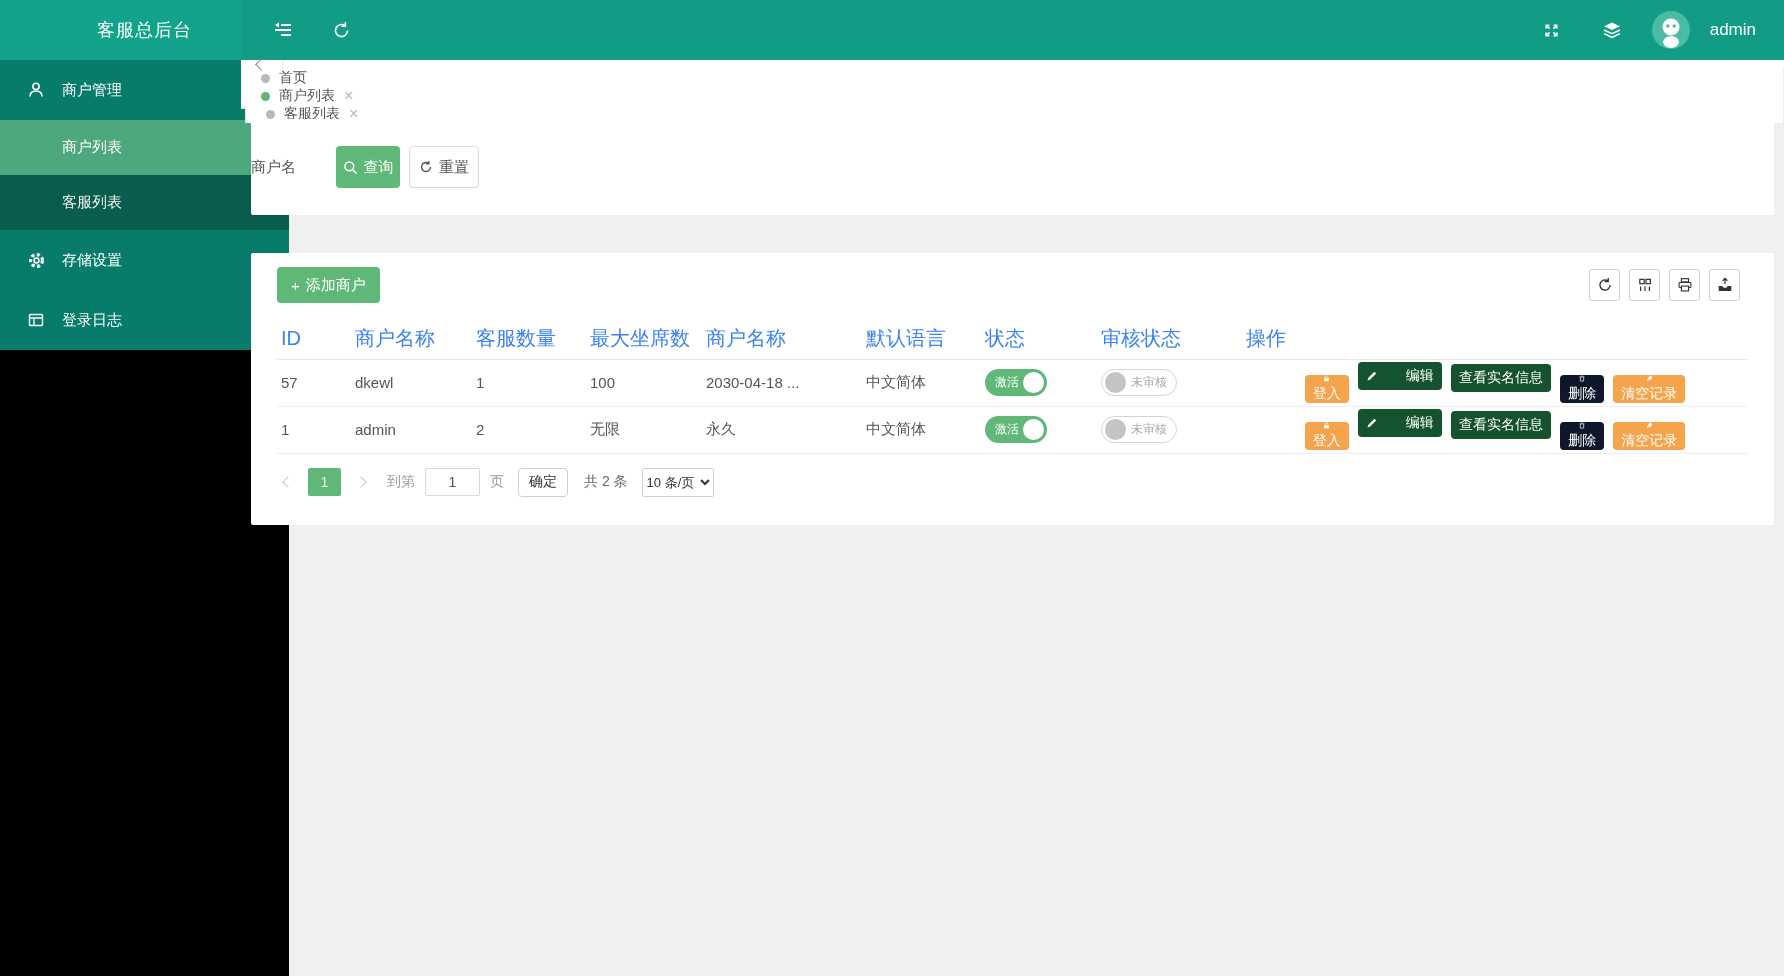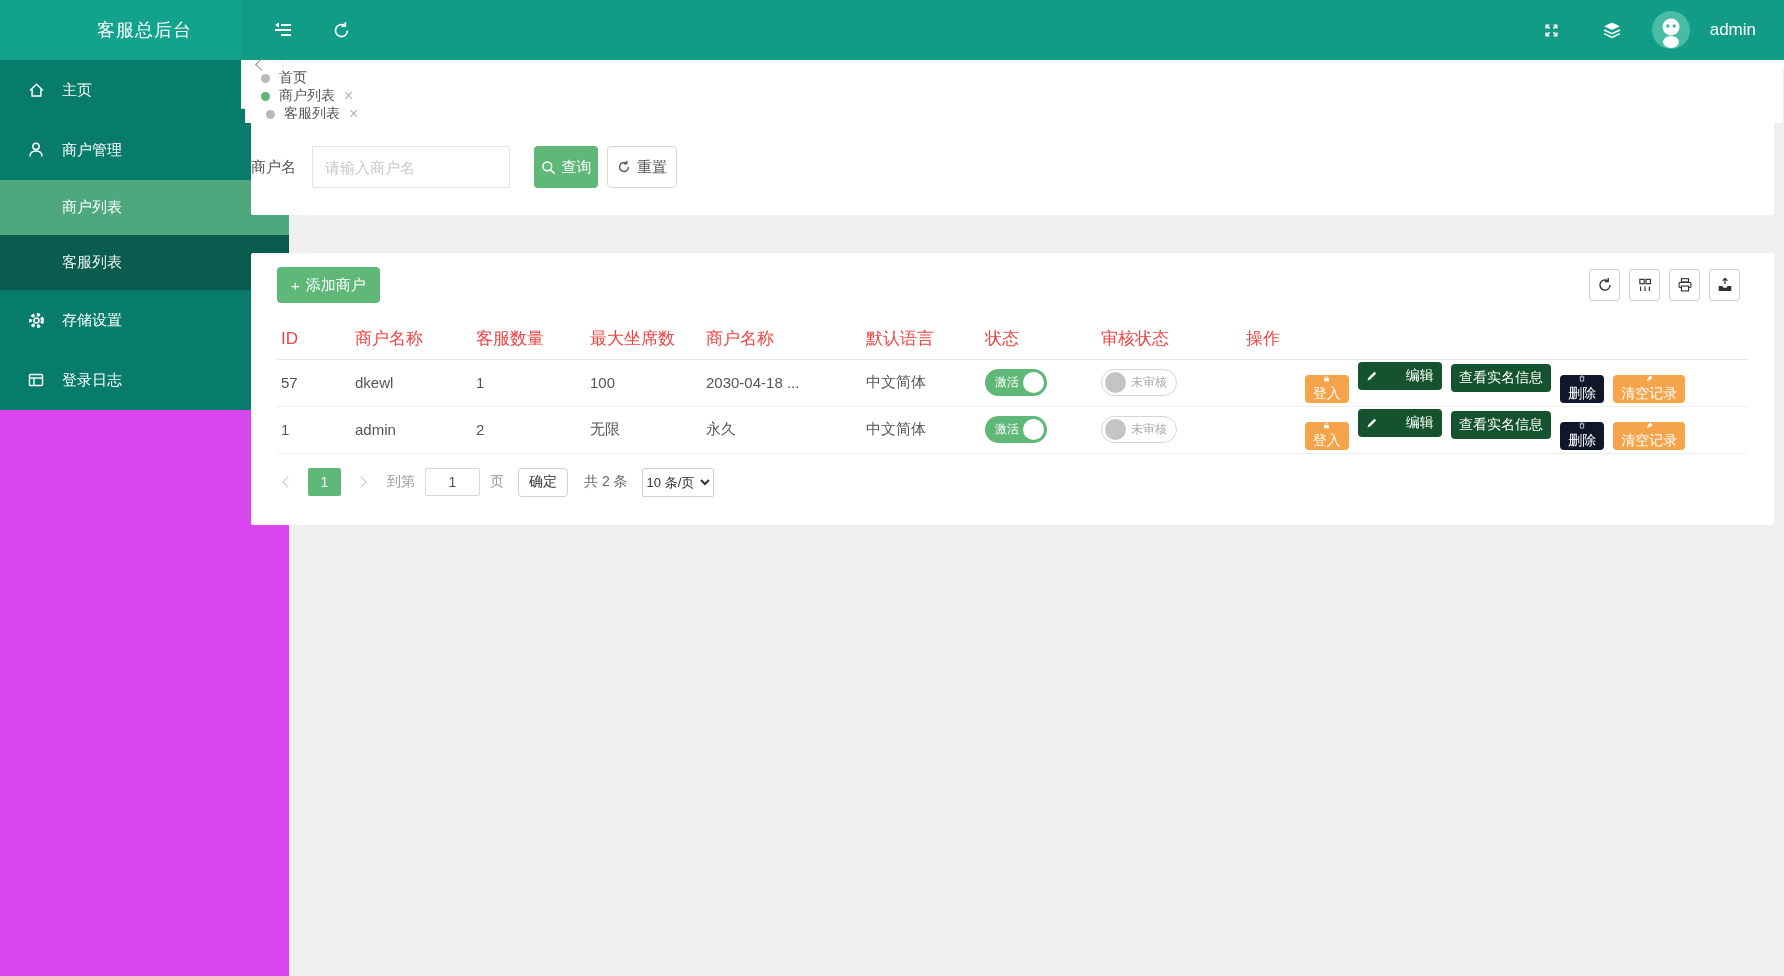--- a/index.html
+++ b/index.html
@@ -1,20 +1,20 @@
 <!DOCTYPE html>
 <html><head>
 <meta charset="utf-8">
 <style>
   * { margin:0; padding:0; box-sizing:border-box; }
   html,body { width:1784px; height:976px; overflow:hidden; }
   body { font-family:"Liberation Sans","DejaVu Sans",sans-serif; background:#EFEFEF; position:relative; color:#555; }
 
   
-  .sidebar { position:absolute; left:0; top:0; width:289px; height:100%; background:#d946ef; }
+  .sidebar { position:absolute; left:0; top:0; width:289px; height:100%; background:#000000; }
   .logo { height:60px; background:#13A28B; color:#fff; font-size:18px; display:flex; align-items:center; justify-content:center; letter-spacing:1px; }
   .menu { background:#077C6B; padding-bottom:0; }
   .menu-item { height:60px; display:flex; align-items:center; padding-left:26px; color:#fff; font-size:15px; cursor:pointer; position:relative; }
   .menu-item .mi-icon { width:20px; height:20px; display:inline-flex; align-items:center; justify-content:center; margin-right:16px; }
   .submenu-item { height:55px; display:flex; align-items:center; padding-left:62px; color:#f0f5f3; font-size:15px; cursor:pointer; }
   .submenu-item.active { background:#4DA87E; color:#fff; }
   .submenu-item.dark { background:#095C4E; }
   .chev { display:inline-block; width:9px; height:9px; border-left:2px solid #cfe9e2; border-bottom:2px solid #cfe9e2; }
   .chev-up { transform:rotate(135deg); }
   .chev-left { transform:rotate(45deg); }
@@ -52,21 +52,21 @@
   .btn { display:inline-flex; align-items:center; justify-content:center; gap:6px; border:none; border-radius:4px; cursor:pointer; font-family:inherit; }
   .btn-query { margin-left:24px; width:64px; height:42px; background:#5FB878; color:#fff; font-size:15px; }
   .btn-reset { margin-left:9px; width:70px; height:42px; background:#fff; color:#555; font-size:15px; border:1px solid #D9D9D9; }
 
   .table-card { margin:38px 10px 0 10px; padding:14px 26px 28px 26px; position:relative; }
   .btn-add { height:36px; padding:0 14px; background:#5FB878; color:#fff; font-size:15px; }
   .tool-group { position:absolute; right:34px; top:16px; display:flex; gap:9px; }
   .tool-btn { width:31px; height:32px; background:#fff; border:1px solid #CFCFCF; border-radius:3px; display:flex; align-items:center; justify-content:center; cursor:pointer; color:#333; }
 
   table.grid { width:100%; border-collapse:collapse; table-layout:fixed; margin-top:16px; }
-  table.grid th { font-weight:normal; color:#ef4444; font-size:17px; text-align:left; height:40px; border-bottom:1px solid #E8E8E8; padding:0 4px; }
+  table.grid th { font-weight:normal; color:#3b82f6; font-size:20px; text-align:left; height:40px; border-bottom:1px solid #E8E8E8; padding:0 4px; }
   table.grid td { color:#555; font-size:15px; height:47px; border-bottom:1px solid #EEEEEE; padding:0 4px; white-space:nowrap; overflow:hidden; }
   th.c-op { text-align:center;margin-left:26px; }
   td.c-op { text-align:center; }
 
   .toggle-on { width:62px; height:27px; border-radius:14px; background:#5FB878; position:relative; display:inline-flex; align-items:center; cursor:pointer; }
   .toggle-on .t-label { color:#fff; font-size:12px; margin-left:10px; }
   .toggle-on .knob { position:absolute; right:3px; top:3px; width:21px; height:21px; border-radius:50%; background:#fff; }
   .toggle-off { width:76px; height:27px; border-radius:14px; background:#fff; border:1px solid #D4D4D4; position:relative; display:inline-flex; align-items:center; cursor:pointer; }
   .toggle-off .t-label { color:#ABABAB; font-size:12px; margin-left:29px; }
   .toggle-off .knob { position:absolute; left:3px; top:2px; width:21px; height:21px; border-radius:50%; background:#C4C4C4; }
@@ -88,28 +88,20 @@
   .pg-size { height:29px; width:72px; border:1px solid #CFCFCF; border-radius:2px; margin-left:14px; font-size:13px; color:#333; font-family:inherit; outline:none; background:#fff; }
 </style>
 </head>
 <body>
 
 <aside class="sidebar">
   <div class="logo">客服总后台</div>
   <nav class="menu">
     <div class="menu-item">
       <span class="mi-icon">
-        <svg width="19" height="18" viewBox="0 0 18 18">
-            <path d="M2.5 9.5 L9 3.2 L15.5 9.5 M4.6 8.2 V15 H13.4 V8.2" fill="none" stroke="#fff" stroke-width="1.5"></path>
-          </svg>
-      </span>
-      <span>主页</span>
-    </div>
-    <div class="menu-item">
-      <span class="mi-icon">
         <svg width="18" height="18" viewBox="0 0 18 18">
             <circle cx="9" cy="5.4" r="3.1" fill="none" stroke="#fff" stroke-width="1.5"></circle>
             <path d="M3 15.6 C3 11.6 5.9 9.9 9 9.9 C12.1 9.9 15 11.6 15 15.6" fill="none" stroke="#fff" stroke-width="1.5"></path>
           </svg>
       </span>
       <span>商户管理</span>
       <span class="menu-arrow chev chev-up"></span>
     </div>
     <div class="submenu-item active">
       <span>商户列表</span>
@@ -206,21 +198,20 @@
     <div class="tab-ctrl" style="border-left:none;">
         <span class="chev chev-down"></span>
       </div>
   </div>
 </div>
 
 <main class="content">
 
   <section class="card search-card">
     <label class="search-label">商户名</label>
-    <input class="search-input" type="text" placeholder="请输入商户名" style="">
     <button class="btn btn-query">
       <svg width="15" height="15" viewBox="0 0 15 15">
           <circle cx="6.3" cy="6.3" r="4.4" fill="none" stroke="#fff" stroke-width="1.5"></circle>
           <path d="M9.7 9.7 L13.6 13.6" stroke="#fff" stroke-width="1.5"></path>
         </svg>
       <span>查询</span>
     </button>
     <button class="btn btn-reset">
       <svg width="14" height="14" viewBox="0 0 18 18">
           <path d="M14.7 9 A5.7 5.7 0 1 1 12.2 4.3" fill="none" stroke="#555" stroke-width="1.8"></path>

